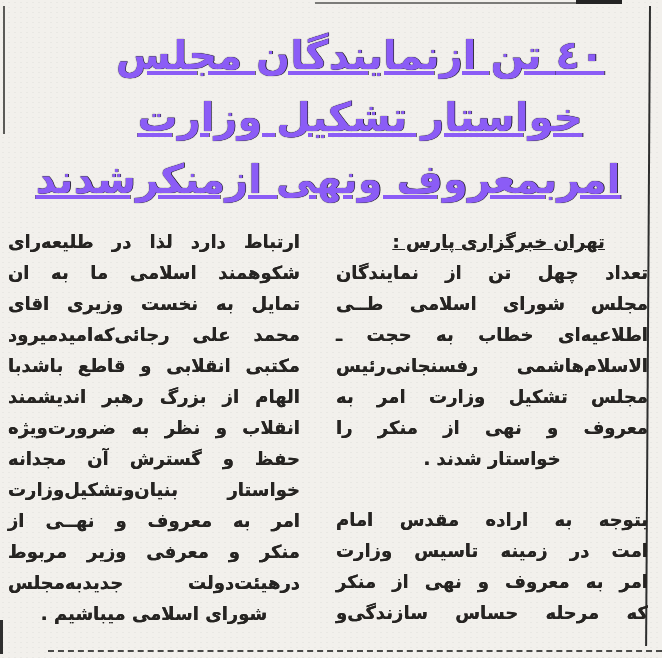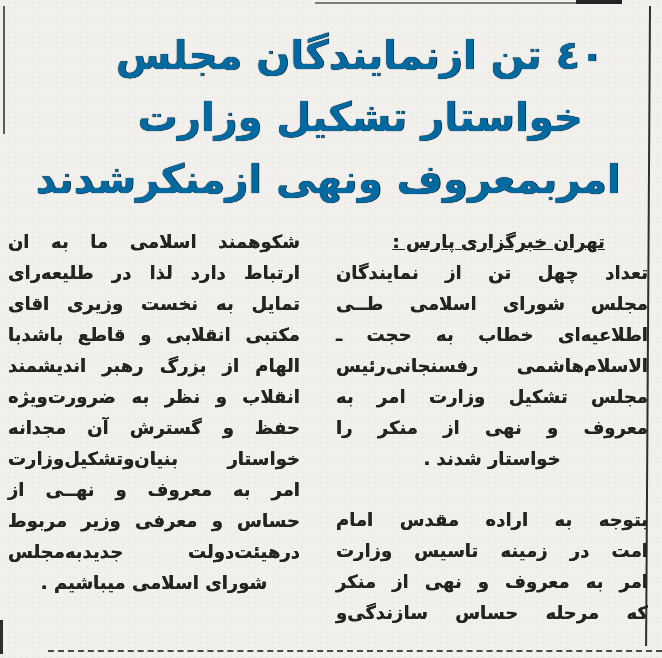--- a/index.html
+++ b/index.html
@@ -26,23 +26,24 @@
               transform:rotate(0.35deg);transform-origin:top center;}
   .left-rule-top{left:3px;top:6px;width:2px;height:128px;background:#5a5a57;}
   .left-rule-bottom{left:0;top:620px;width:3px;height:34px;background:#2e2e2e;}
   .bottom-dash{position:absolute;left:48px;right:0;top:650px;height:0;
                border-top:2px dashed #4a4a48;}
 
   
   .headline{
     position:absolute;left:24px;right:30px;top:24px;
     text-align:center;font-weight:bold;font-size:40px;line-height:62px;
-    color:#0369a1;
+    color:#8b5cf6;
     text-shadow:0 0 1px #121110, 0.6px 0 0 #121110;
     letter-spacing:-1px;
+    text-decoration:underline;
   }
   .hl-line{height:62px;white-space:nowrap;}
   .hl-shift{position:relative;left:32px;}
 
   
   .col{
     position:absolute;top:226px;
     font-size:18px;line-height:31px;font-weight:bold;
     color:#262422;
     text-shadow:0 0 0.6px #262422;
@@ -87,28 +88,29 @@
     <div class="para">
       <div class="line just">بتوجه به اراده مقدس امام</div>
       <div class="line just">امت در زمینه تاسیس وزارت</div>
       <div class="line just">امر به معروف و نهی از منکر</div>
       <div class="line just">که مرحله حساس سازندگی‌و</div>
     </div>
   </div>
 
   <div class="col col-left">
     <div class="para">
+      <div class="line just">ارتباط دارد لذا در طلیعه‌رای</div>
       <div class="line just">شکوهمند اسلامی ما به ان</div>
-      <div class="line just">ارتباط دارد لذا در طلیعه‌رای</div>
       <div class="line just">تمایل به نخست وزیری اقای</div>
+      <div class="line just">محمد علی رجائی‌که‌امیدمیرود</div>
       <div class="line just">مکتبی انقلابی و قاطع باشدبا</div>
       <div class="line just">الهام از بزرگ رهبر اندیشمند</div>
       <div class="line just">انقلاب و نظر به ضرورت‌ویژه</div>
       <div class="line just">حفظ و گسترش آن مجدانه</div>
       <div class="line just">خواستار بنیان‌وتشکیل‌وزارت</div>
       <div class="line just">امر به معروف و نهــی از</div>
-      <div class="line just">حساس و معرفی وزیر مربوط</div>
+      <div class="line just">منکر و معرفی وزیر مربوط</div>
       <div class="line just">درهیئت‌دولت جدیدبه‌مجلس</div>
       <div class="line center">شورای اسلامی میباشیم .</div>
     </div>
   </div>
 
 </div>
 
 </body></html>

